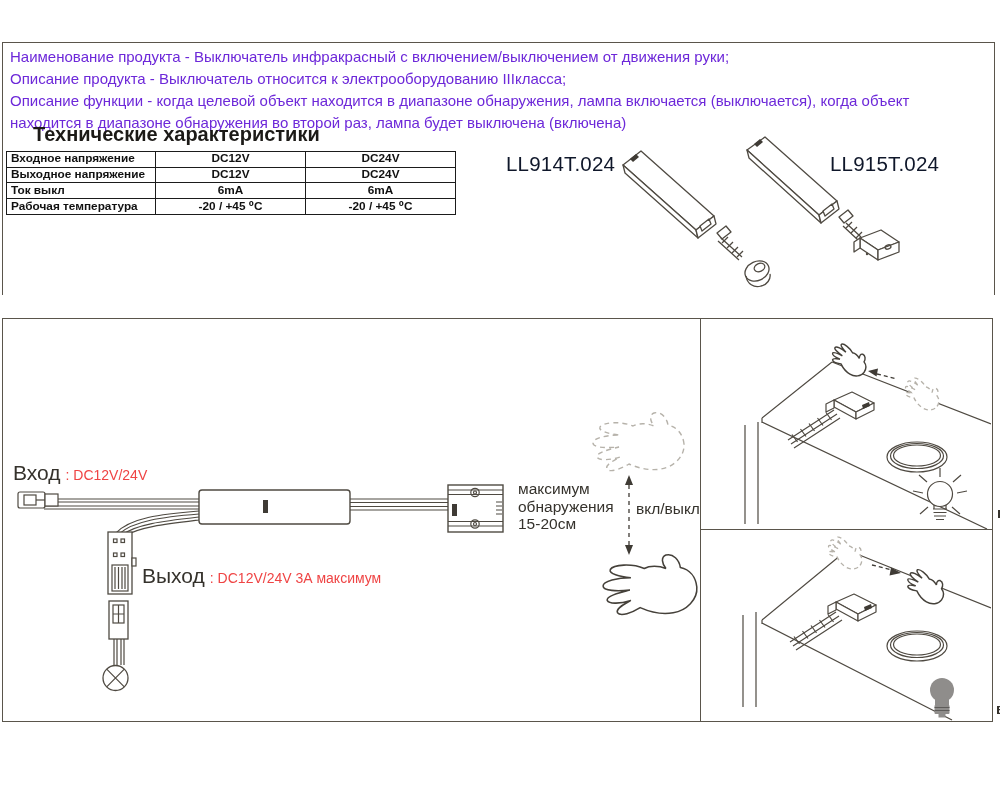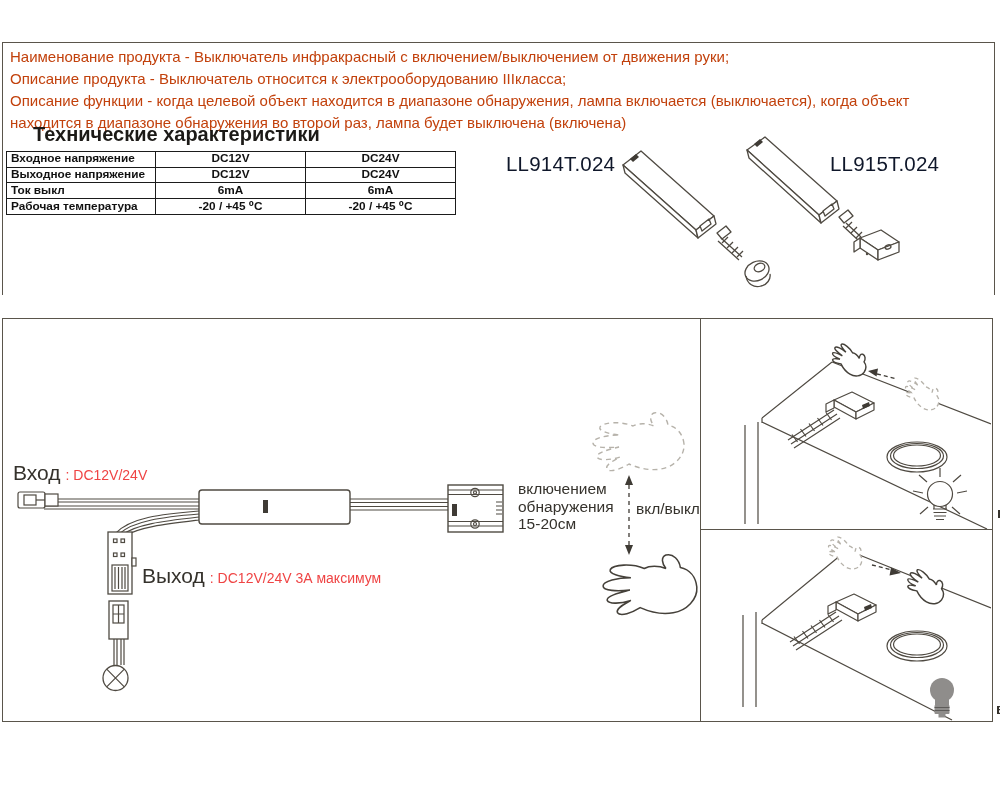--- a/index.html
+++ b/index.html
@@ -1,21 +1,21 @@
 <!DOCTYPE html>
 <html><head>
 <meta charset="utf-8">
 <style>
   html,body{margin:0;padding:0;background:#fff;}
   .page{position:relative;width:1000px;height:809px;background:#fff;overflow:hidden;
         font-family:"Liberation Sans","DejaVu Sans",sans-serif;color:#2e2b27;}
   
   .top-box{position:absolute;left:2px;top:42px;width:993px;height:253px;
            border:1px solid #5a554b;border-bottom:none;box-sizing:border-box;}
-  .desc{padding:3px 0 0 7px;font-size:15px;line-height:22px;color:#c2410c;}
+  .desc{padding:3px 0 0 7px;font-size:15px;line-height:22px;color:#6d28d9;}
   .desc div{white-space:nowrap;}
   .spec-title{position:absolute;left:30px;top:80px;font-size:20px;font-weight:700;color:#1c1a17;}
   table.spec{position:absolute;left:3px;top:108px;border-collapse:collapse;}
   table.spec td{border:1.6px solid #1b1b1b;font-size:11.8px;font-weight:700;color:#111;
                 height:14.7px;padding:0 4px;line-height:1;}
   td.lab{width:140px;text-align:left;}
   td.val{width:141px;text-align:center;}
   .model-label{position:absolute;font-size:20.5px;color:#0f172a;letter-spacing:.2px;}
   
   .panel-left{position:absolute;left:2px;top:318px;width:698px;height:404px;box-sizing:border-box;
@@ -189,21 +189,21 @@
 
   <div class="io-label" style="left:13px;top:461px;">
     <span class="io-big">Вход</span>
     <span class="io-small">: DC12V/24V</span>
   </div>
   <div class="io-label" style="left:142px;top:564px;">
     <span class="io-big">Выход</span>
     <span class="io-small">: DC12V/24V  3А максимум</span>
   </div>
   <div class="range-text">
-    <div>включением</div>
+    <div>максимум</div>
     <div>обнаружения</div>
     <div>15-20см</div>
   </div>
   <div class="toggle-text">вкл/выкл</div>
 
   <svg style="left:701px;top:319px;" width="290" height="210" viewBox="0 0 290 210">
     <g stroke="#4f4a42" stroke-width="1.2" fill="none" stroke-linejoin="round">
       <path d="M44,106 V205 M57,103 V205"></path>
       <path d="M131,43 L61,99 M61,99 V104 M131,43 L290,105 M61,103 L286,210"></path>
       <g>

